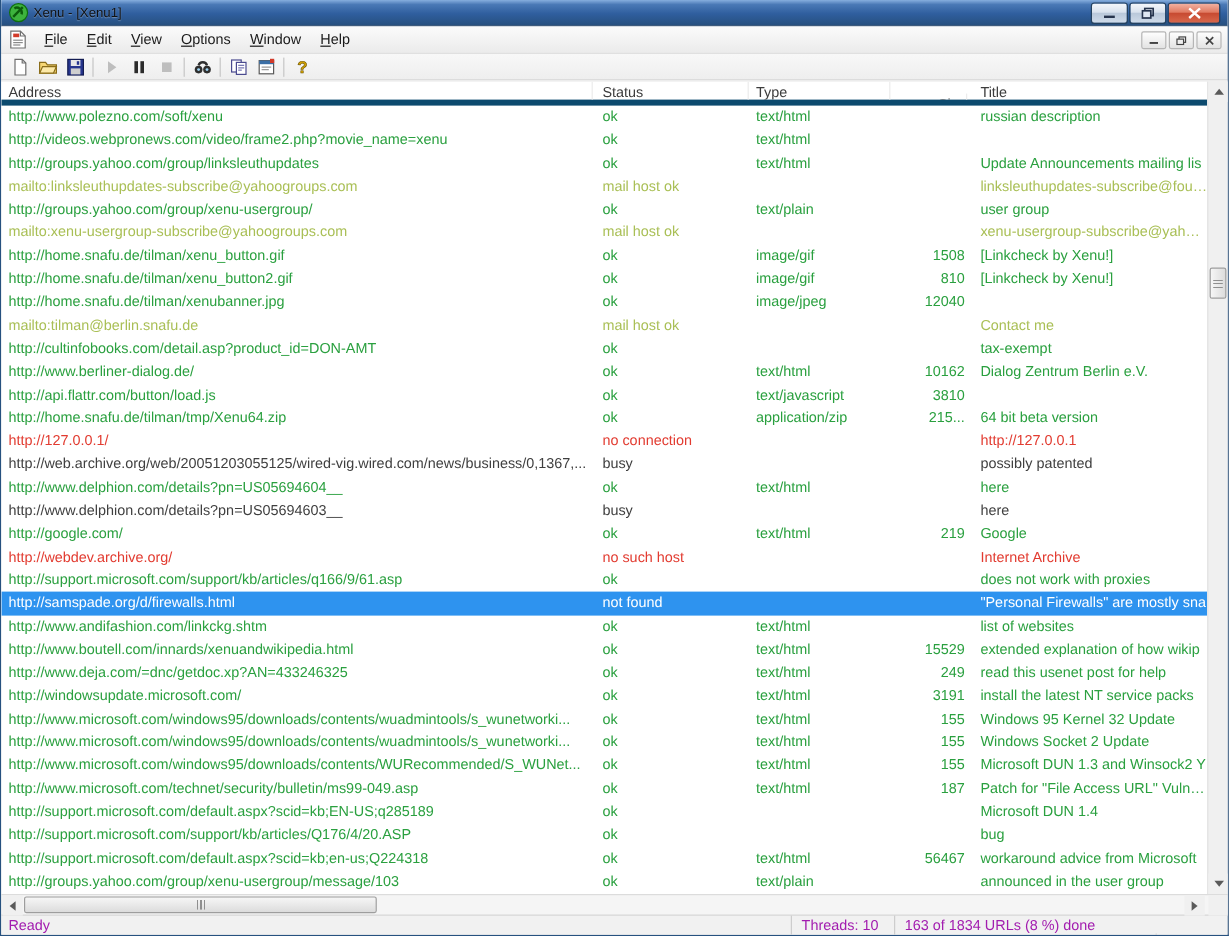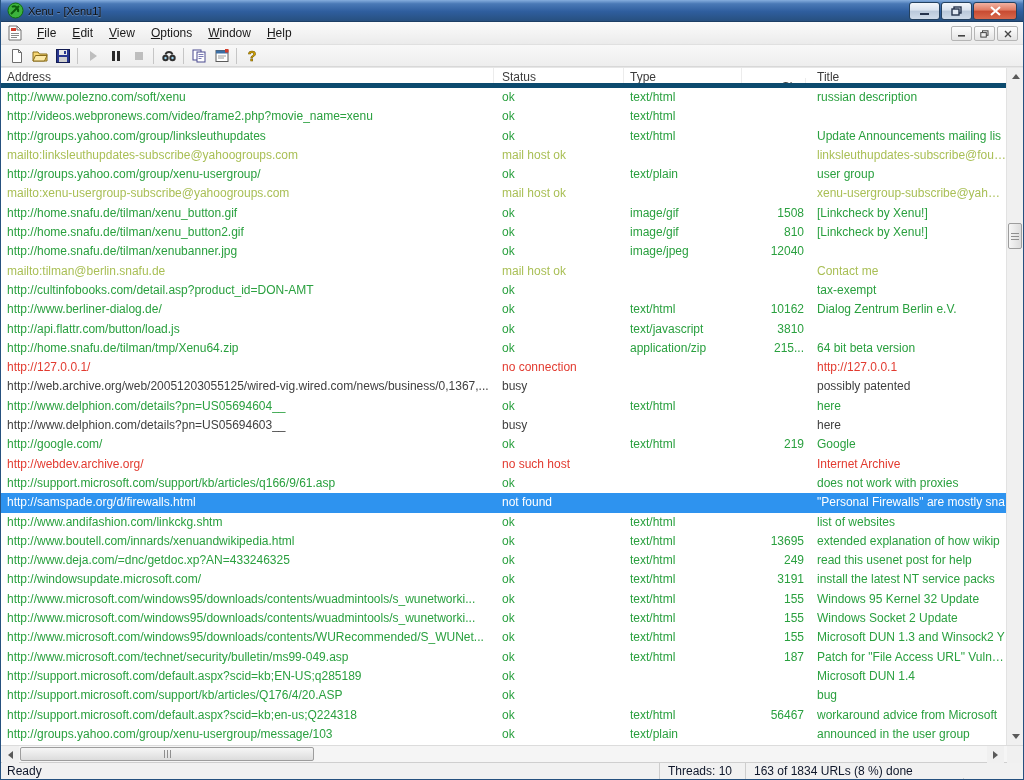--- a/index.html
+++ b/index.html
@@ -96,21 +96,21 @@
     border:1px solid #9d9d9d;border-radius:2px;background:linear-gradient(#f6f6f6,#dcdcdc);
     display:flex;align-items:center;justify-content:center;
   }
   .hgrip{width:7px;height:8px;background:repeating-linear-gradient(90deg,#8f8f8f 0 1px,transparent 1px 3px);}
   .hs-left{left:1px;top:0;}
   .hs-right{left:986px;top:0;}
   .sb-corner{position:absolute;right:0;top:0;width:18px;height:17px;background:#f0f0f0;}
   
   .statusbar{
     height:17px;background:#f1f1f1;border-top:1px solid #cfcfcf;
-    display:flex;align-items:center;font-size:12px;color:#0f172a;
+    display:flex;align-items:center;font-size:12px;color:#a21caf;
   }
   .sb-ready{flex:1;padding-left:6px;}
   .sb-panel{border-left:1px solid #cdcdcd;height:100%;display:flex;align-items:center;padding:0 8px;white-space:nowrap;}
   .sb-threads{width:86px;}
   .sb-progress{width:218px;}
   .sb-time{width:60px;justify-content:flex-end;margin-top:30px;}
 </style>
 </head>
 <body>
 
@@ -443,21 +443,21 @@
             <span class="cell c0">http://www.andifashion.com/linkckg.shtm</span>
             <span class="cell c1">ok</span>
             <span class="cell c2">text/html</span>
             <span class="cell c3"></span>
             <span class="cell c4">list of websites</span>
           </div>
           <div class="row state-ok">
             <span class="cell c0">http://www.boutell.com/innards/xenuandwikipedia.html</span>
             <span class="cell c1">ok</span>
             <span class="cell c2">text/html</span>
-            <span class="cell c3">13695</span>
+            <span class="cell c3">15529</span>
             <span class="cell c4">extended explanation of how wikip</span>
           </div>
           <div class="row state-ok">
             <span class="cell c0">http://www.deja.com/=dnc/getdoc.xp?AN=433246325</span>
             <span class="cell c1">ok</span>
             <span class="cell c2">text/html</span>
             <span class="cell c3">249</span>
             <span class="cell c4">read this usenet post for help</span>
           </div>
           <div class="row state-ok">

